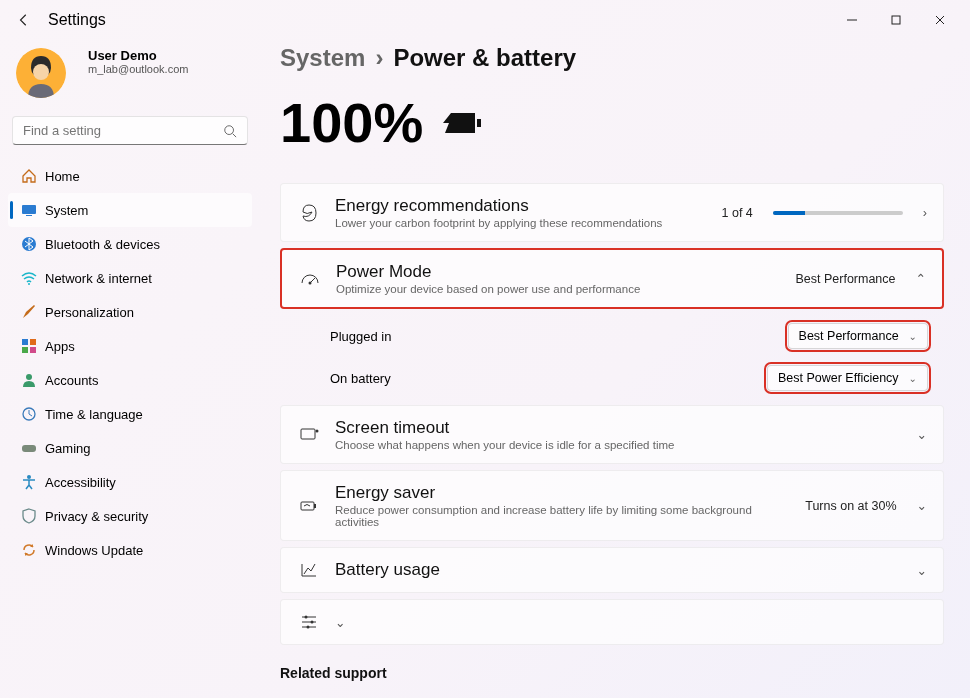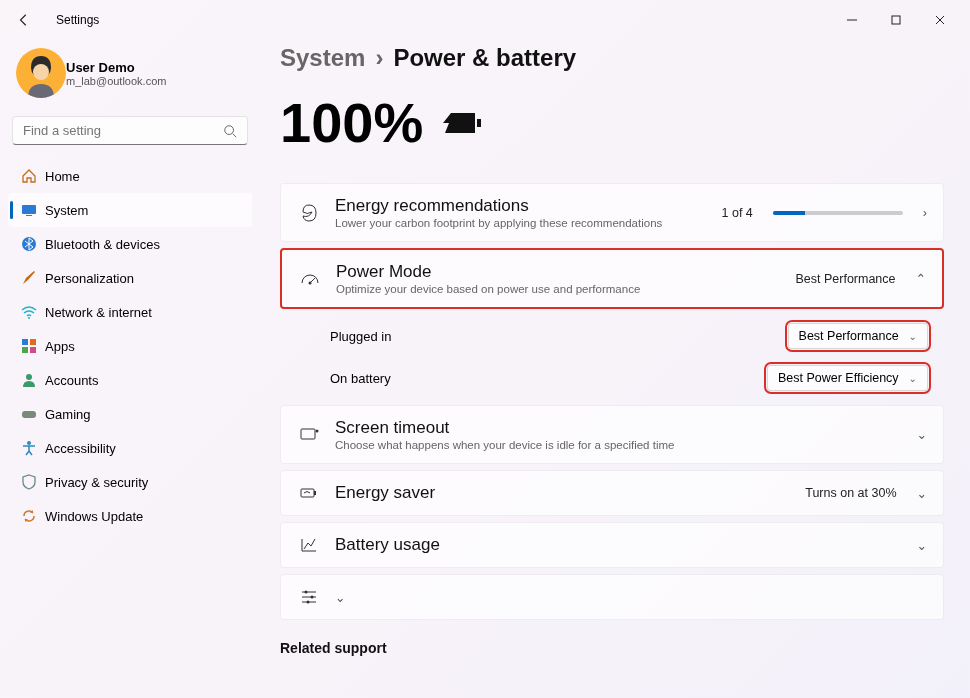--- a/index.html
+++ b/index.html
@@ -1,24 +1,24 @@
 <!DOCTYPE html>
 <html><head>
 <meta charset="utf-8">
 <style>
 * { box-sizing: border-box; margin: 0; padding: 0; font-family: "Segoe UI", sans-serif; }
 body { width: 970px; height: 698px; background: linear-gradient(135deg, #faf5f9 0%, #f8f3f9 60%, #f2f0fa 100%); overflow: hidden; }
 .tb { height: 40px; display: flex; align-items: center; padding: 0 8px; }
 .back { width: 32px; height: 32px; display: flex; align-items: center; justify-content: center; border-radius: 4px; cursor: pointer; }
-.title { font-size: 12px; margin-left: 16px; }
+.title { font-size: 16px; margin-left: 8px; }
 .wc { margin-left: auto; display: flex; gap: 0; }
 .wcbtn { width: 44px; height: 32px; display: flex; align-items: center; justify-content: center; cursor: pointer; }
 .wrap { display: flex; height: calc(100% - 40px); }
 .side { width: 260px; padding: 0 8px; }
-.user { display: flex; align-items: center; gap: 0; padding: 8px 8px 18px 8px; }
+.user { display: flex; gap: 22px; padding: 8px 8px 18px 8px; }
 .avatar { width: 50px; height: 50px; border-radius: 50%; background: radial-gradient(circle at 50% 35%, #fcd9a0 30%, #fcd9a0 30%), #fdb036; display:flex; align-items:flex-start; justify-content:center; overflow:hidden; }
 .avatar svg { width:50px; height:50px; }
 .uname { font-size: 13px; font-weight: 600; }
 .umail { font-size: 11px; color: #555; }
 .search { display: flex; align-items: center; background: rgba(255,255,255,0.8); border: 1px solid rgba(0,0,0,0.1); border-bottom: 1px solid #777; border-radius: 4px; padding: 6px 10px; margin: 0 4px 14px 4px; }
 .search input { flex: 1; border: none; outline: none; background: transparent; font-size: 13px; color: #333; }
 .nav { list-style: none; }
 .nav li { display: flex; align-items: center; gap: 7px; padding: 8px 12px; border-radius: 4px; font-size: 13px; cursor: pointer; position: relative; }
 .nav li.sel { background: rgba(255,255,255,0.6); }
 .nav li.sel::before { content:""; position:absolute; left:2px; top:8px; bottom:8px; width:3px; background:#0067c0; border-radius:2px; }
@@ -119,53 +119,62 @@
             <svg width="16" height="16" viewBox="0 0 16 16">
               <circle cx="8" cy="8" r="7" fill="#2a7bd1"></circle>
               <path d="M8 2v12l4-3-8-6m0 6l8-6-4-3" stroke="#fff" stroke-width="1" fill="none"></path>
             </svg>
           </span>
           <span>Bluetooth &amp; devices</span>
         </li>
       <li>
           <span class="ic">
             <svg width="16" height="16" viewBox="0 0 16 16">
-              <path d="M2 14l3-6 8-7 1 1-7 8-5 4z" fill="#c46b1a"></path>
-            </svg>
-          </span>
-          <span>Personalization</span>
-        </li>
-      <li>
-          <span class="ic">
-            <svg width="16" height="16" viewBox="0 0 16 16">
               <path d="M1 6q7-6 14 0M3 9q5-4 10 0M6 12q2-2 4 0" stroke="#19b6c9" fill="none" stroke-width="1.5"></path>
               <circle cx="8" cy="14" r="1" fill="#19b6c9"></circle>
             </svg>
           </span>
           <span>Network &amp; internet</span>
+        </li>
+      <li>
+          <span class="ic">
+            <svg width="16" height="16" viewBox="0 0 16 16">
+              <path d="M2 14l3-6 8-7 1 1-7 8-5 4z" fill="#c46b1a"></path>
+            </svg>
+          </span>
+          <span>Personalization</span>
         </li>
       <li>
           <span class="ic">
             <svg width="16" height="16" viewBox="0 0 16 16">
               <rect x="1" y="1" width="6" height="6" fill="#2a7bd1"></rect>
               <rect x="9" y="1" width="6" height="6" fill="#e06b1a"></rect>
               <rect x="1" y="9" width="6" height="6" fill="#4aa84a"></rect>
               <rect x="9" y="9" width="6" height="6" fill="#d14a8a"></rect>
             </svg>
           </span>
           <span>Apps</span>
         </li>
       <li>
           <span class="ic">
             <svg width="16" height="16" viewBox="0 0 16 16">
               <circle cx="8" cy="5" r="3" fill="#3a9a6a"></circle>
               <path d="M2 15q0-6 6-6t6 6z" fill="#3a9a6a"></path>
             </svg>
           </span>
           <span>Accounts</span>
+        </li>
+      <li>
+          <span class="ic">
+            <svg width="16" height="16" viewBox="0 0 16 16">
+              <circle cx="8" cy="8" r="6" fill="none" stroke="#3a7aba" stroke-width="1.3"></circle>
+              <path d="M8 4v4l3 2" stroke="#3a7aba" fill="none"></path>
+            </svg>
+          </span>
+          <span>Time &amp; language</span>
         </li>
       <li>
           <span class="ic">
             <svg width="16" height="16" viewBox="0 0 16 16">
               <rect x="1" y="5" width="14" height="7" rx="3" fill="#7a8a7a"></rect>
             </svg>
           </span>
           <span>Gaming</span>
         </li>
       <li>
@@ -292,20 +301,21 @@
       <div class="row">
         <div class="ricon">
             <svg width="20" height="20" viewBox="0 0 20 20">
               <rect x="2" y="6" width="13" height="8" rx="1" fill="none" stroke="#333"></rect>
               <rect x="15" y="8" width="2" height="4" fill="#333"></rect>
               <path d="M5 10q3-3 6 0" fill="none" stroke="#333"></path>
             </svg>
           </div>
         <div class="rtxt">
           <div class="rt1">Energy saver</div>
+          <div class="rt2">Reduce power consumption and increase battery life by limiting some background activities</div>
         </div>
         <div class="rright">
           <span>Turns on at 30%</span>
           <span class="chev">⌄</span>
         </div>
       </div>
     </div>
 
     <div class="card">
       <div class="row">

